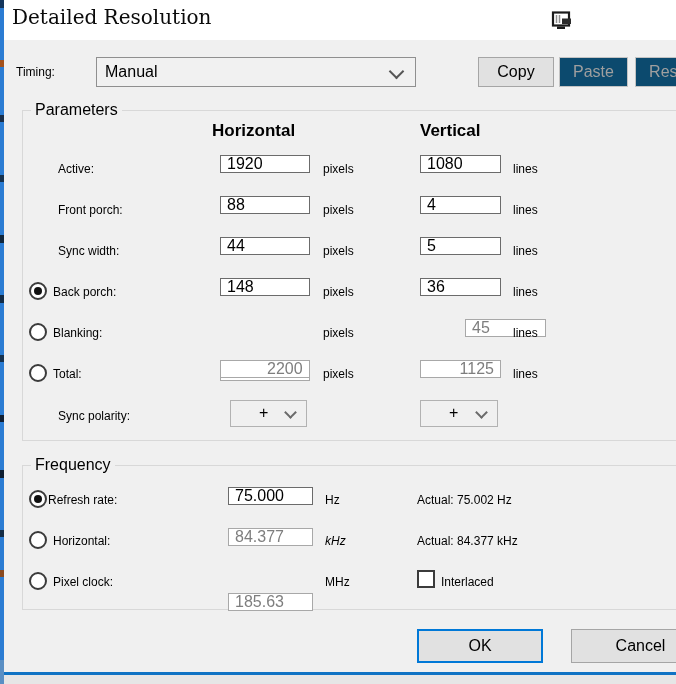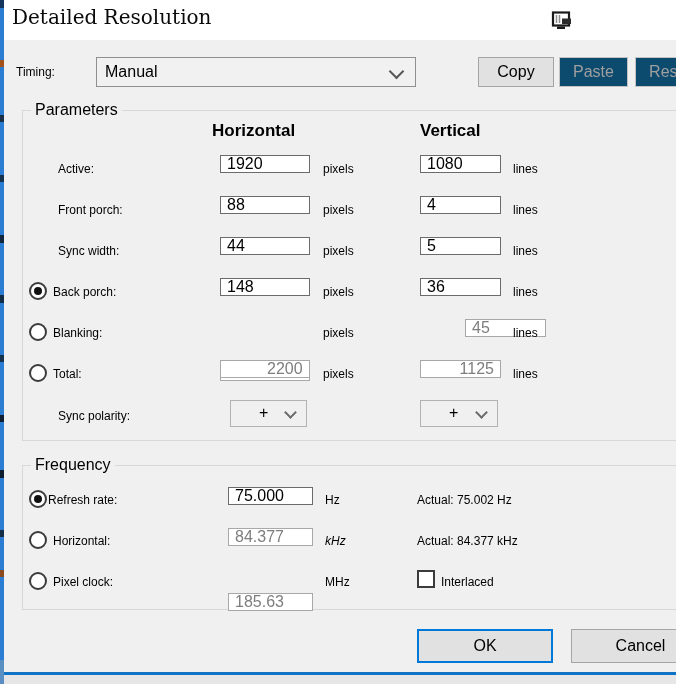--- a/index.html
+++ b/index.html
@@ -172,19 +172,19 @@
   <div class="lbl" style="left:325px;top:531px;font-style:italic;">kHz</div>
   <div class="lbl" style="left:417px;top:531px;">Actual: 84.377 kHz</div>
 
   <span class="radio" style="left:29px;top:572px;"></span>
   <div class="lbl" style="left:53px;top:572px;">Pixel clock:</div>
   <input class="inp dis" readonly="" style="left: 228px; top: 569px; width: 85px; margin-top: 24px;" value="185.63">
   <div class="lbl" style="left:325px;top:572px;">MHz</div>
   <span class="checkbox" style="left:417px;top:570px;"></span>
   <div class="lbl" style="left:441px;top:572px;">Interlaced</div>
 
-  <button class="btn default" style="left:417px;top:629px;width:136px;height:34px;">OK</button>
+  <button class="btn default" style="left:417px;top:629px;width:126px;height:34px;">OK</button>
   <button class="btn" style="left:571px;top:629px;width:139px;height:34px;">Cancel</button>
 
   <div class="blue-line"></div>
   <div class="bottom-strip"></div>
 
 </div>
 
 </body></html>

